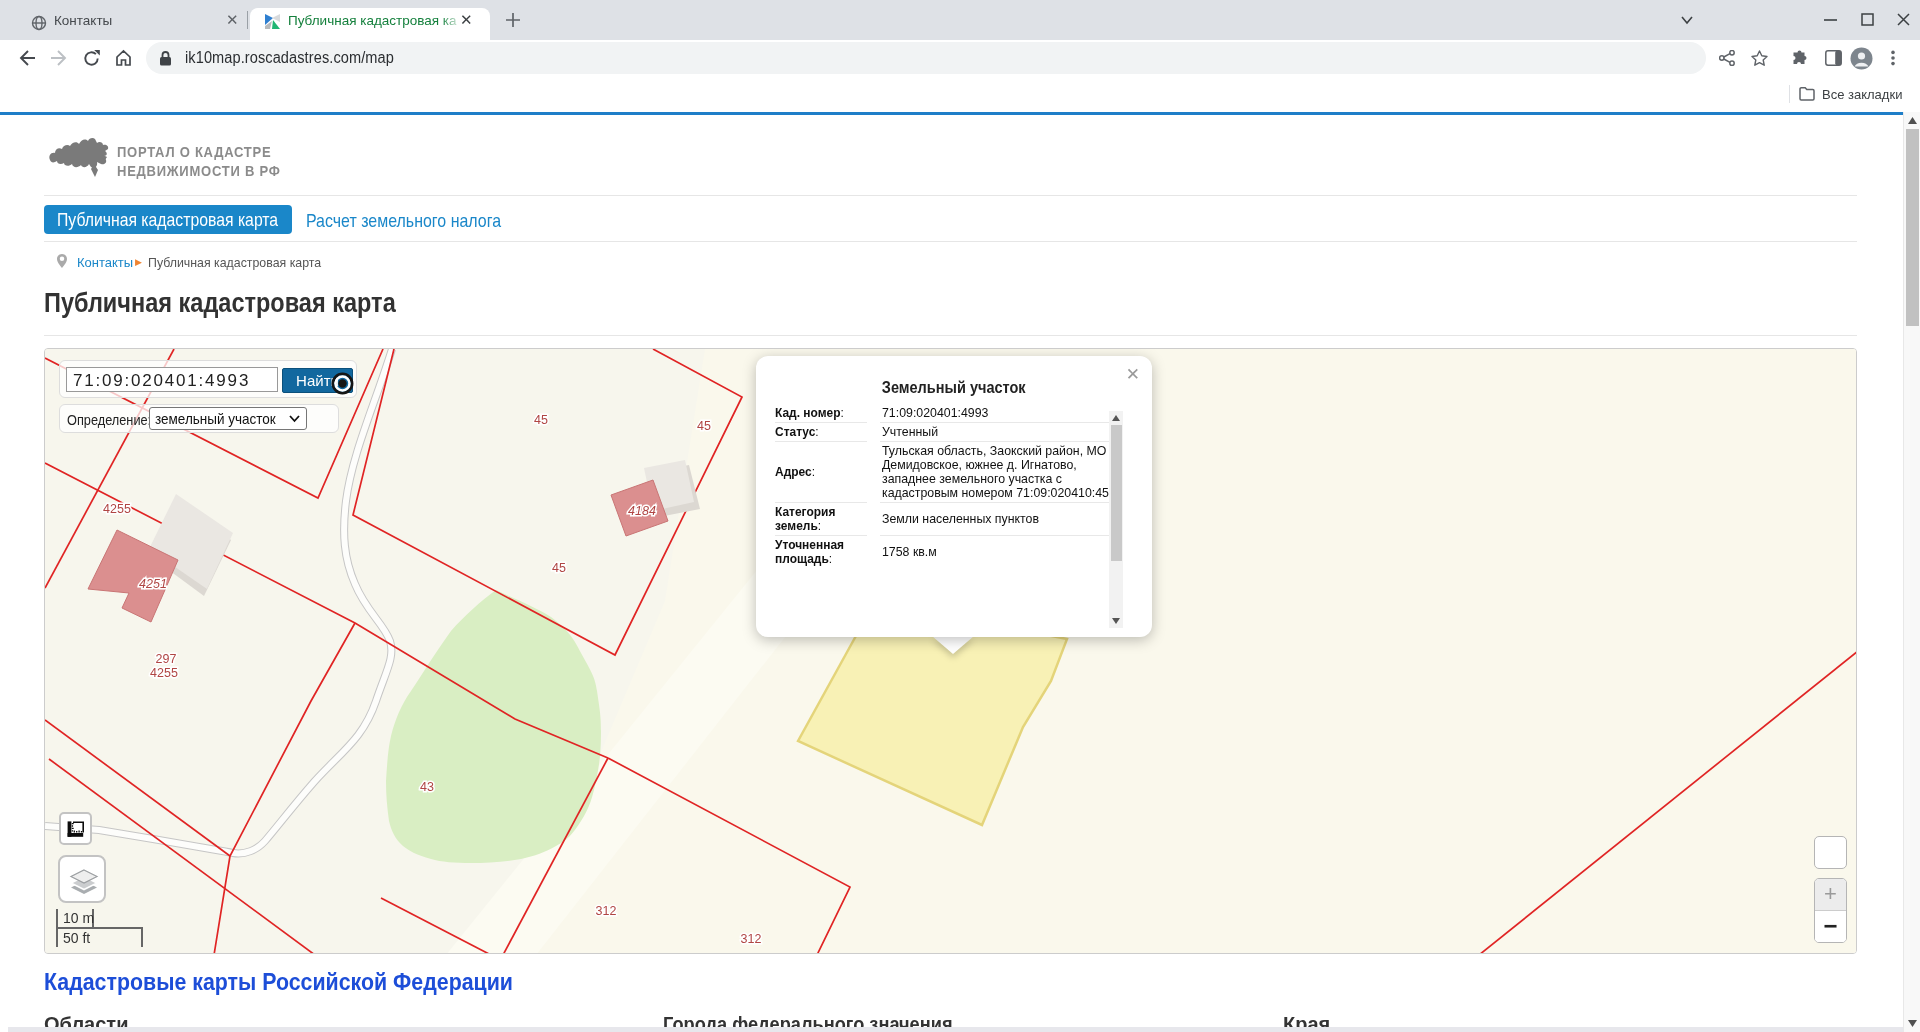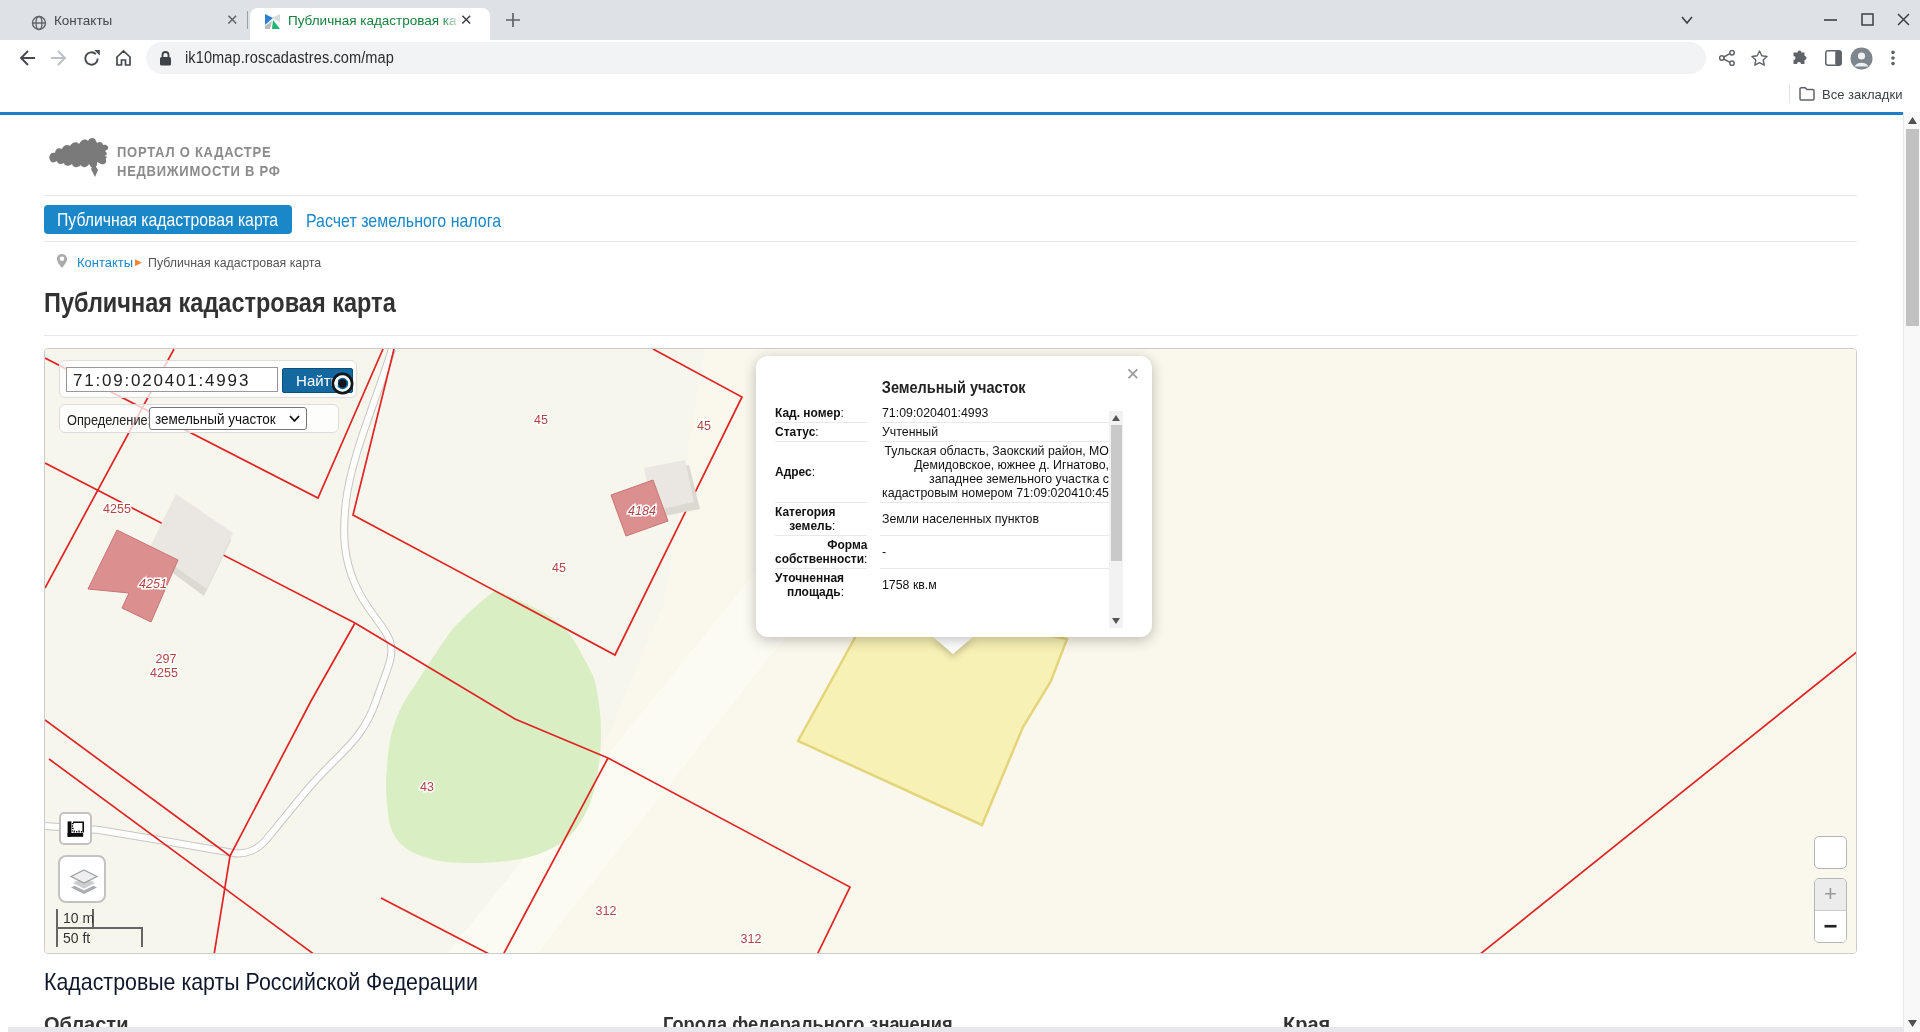--- a/index.html
+++ b/index.html
@@ -48,31 +48,31 @@
 #zminus { position:absolute; left:0; top:33px; width:31px; height:31px; background:#fff; color:#222; font-size:24px; text-align:center; line-height:28px; font-weight:bold; }
 
 #scalewrap { position:absolute; left:11px; top:560px; font-size:14px; color:#333; }
 .scline { border:2px solid #666; border-top:none; padding:1px 5px 0 5px; height:20px; line-height:16px; white-space:nowrap; }
 .scline2 { border-top:2px solid #666; border-bottom:none; margin-top:-2px; height:20px; }
 
 #popup { position:absolute; left:711px; top:7px; width:396px; height:281px; background:#fff; border-radius:12px; box-shadow:0 3px 14px rgba(0,0,0,0.25); }
 #popup .x { position:absolute; right:12px; top:8px; font-size:17px; color:#9a9a9a; font-weight:400; }
 #ptitle { position:absolute; left:0; top:22px; width:100%; text-align:center; font-weight:bold; font-size:16.5px; color:#222; }
 #ptitle .scx { transform-origin:50% 50%; }
-#pbody { position:absolute; left:19px; top:48px; width:334px; height:234px; overflow:hidden; font-size:13px; color:#111;text-align:right; }
+#pbody { position:absolute; left:19px; top:48px; width:334px; height:234px; overflow:hidden; font-size:13px; color:#111; }
 .prow { display:flex; align-items:center; }
 .plab { width:92px; padding:2px 0 2px 0; line-height:14px; border-bottom:1px solid #e8e8e8; align-self:stretch; display:flex; align-items:center; }
 .pgap { width:13px; align-self:stretch; }
 .prow.last .plab, .prow.last .pval { border-bottom:none; }
 .pval { width:229px; padding:2px 0 2px 2px; line-height:14px; border-bottom:1px solid #e8e8e8; align-self:stretch; display:flex; align-items:center; }
 #pscroll { position:absolute; left:353px; top:55px; width:14px; height:217px; background:#f2f2f2; }
 #psthumb { position:absolute; left:1.5px; top:14px; width:11px; height:136px; background:#c9c9c9; }
 #ptail2 { filter:drop-shadow(0 4px 3px rgba(0,0,0,0.18)); }
 
-#botheading { position:absolute; left:44px; top:853px; font-size:24px; font-weight:normal; color:#0f172a; }
+#botheading { position:absolute; left:44px; top:853px; font-size:24px; font-weight:bold; color:#1d4ed8; }
 .colh { position:absolute; top:898px; font-size:20px; font-weight:bold; color:#333; }
 #botstrip { position:absolute; left:8px; top:912px; width:1895px; height:5px; background:#e7e7ec; }
 
 #vscroll { position:absolute; left:1903px; top:112px; width:17px; height:920px; background:#f8f8f8; border-left:1px solid #e8e8e8; }
 #vthumb { position:absolute; left:2px; top:17px; width:13px; height:197px; background:#c1c1c1; border-radius:0px; }
 </style>
 </head>
 <body>
 <div id="tabstrip"></div>
 <div id="tab1">
@@ -319,29 +319,20 @@
           </div>
         <div class="prow">
             <div class="plab">
               <span class="scx" style="transform:scaleX(0.92)"><b>Категория<br>земель</b>:</span>
             </div>
             <div class="pgap"></div>
             <div class="pval">
               <span class="scx" style="transform:scaleX(0.95)">Земли населенных пунктов</span>
             </div>
           </div>
-        <div class="prow">
-            <div class="plab">
-              <span class="scx" style="transform:scaleX(0.92)"><b>Форма<br>собственности</b>:</span>
-            </div>
-            <div class="pgap"></div>
-            <div class="pval">
-              <span class="scx" style="transform:scaleX(0.95)">-</span>
-            </div>
-          </div>
         <div class="prow last">
             <div class="plab">
               <span class="scx" style="transform:scaleX(0.92)"><b>Уточненная<br>площадь</b>:</span>
             </div>
             <div class="pgap"></div>
             <div class="pval">
               <span class="scx" style="transform:scaleX(0.95)">1758 кв.м</span>
             </div>
           </div>
       </div>

